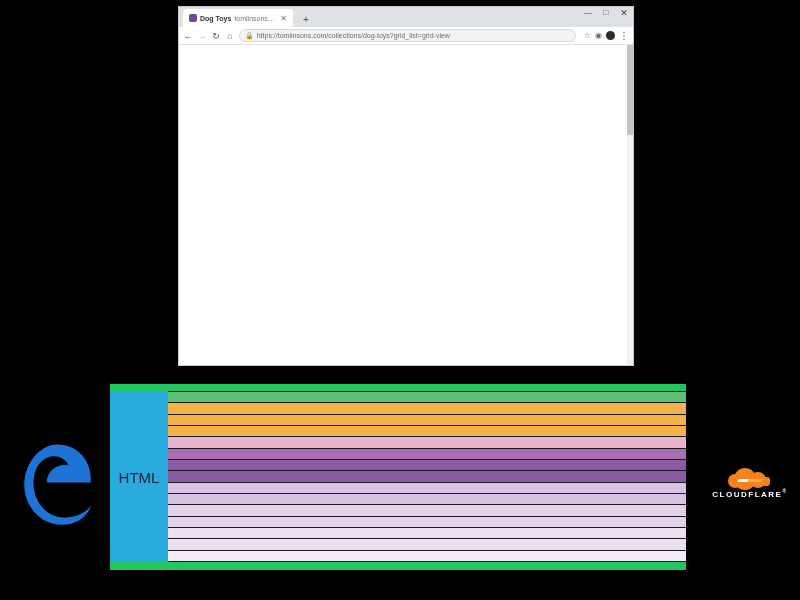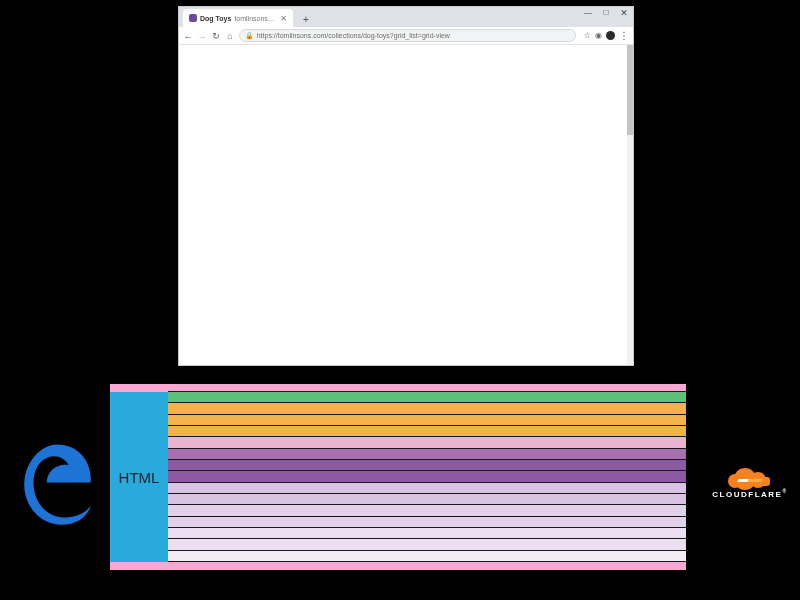--- a/index.html
+++ b/index.html
@@ -24,21 +24,21 @@
   .lock{font-size:7px;margin-right:3px;color:#5a5a5a}
   .tb-right{display:flex;align-items:center;gap:4px;margin-left:4px}
   .tb-ico{font-size:8px;color:#6b6b6b}
   .avatar{width:9px;height:9px;border-radius:50%;background:#2b2b2b}
   .menu-dots{font-size:10px;color:#555;line-height:8px}
   .viewport{position:absolute;left:0;right:0;top:38px;bottom:0;background:#fff}
   .vscroll{position:absolute;top:0;right:0;width:6px;height:100%;background:#f1f1f1}
   .vthumb{position:absolute;top:0;right:0;width:6px;height:90px;background:#c4c4c4}
 
   
-  .diagram{position:absolute;left:110px;top:384px;width:576px;height:186px;background:#f9a8d4}
+  .diagram{position:absolute;left:110px;top:384px;width:576px;height:186px;background:#22c55e}
   .html-block{position:absolute;left:0;top:8px;width:58px;height:170px;background:#28aadc;display:flex;align-items:center;justify-content:center;color:#223;font-size:15px}
   .rows{position:absolute;left:58px;right:0;top:8px;bottom:8px;display:flex;flex-direction:column}
   .row{flex:1;border-top:1px solid #1a1a1a;border-bottom:1px solid #1a1a1a;margin-top:-1px}
 
   
   .edge{position:absolute;left:20px;top:440px;width:74px;height:88px}
   .edge svg{width:74px;height:88px}
 
   
   .cf{position:absolute;right:-6px;top:466px;width:112px;text-align:center}

